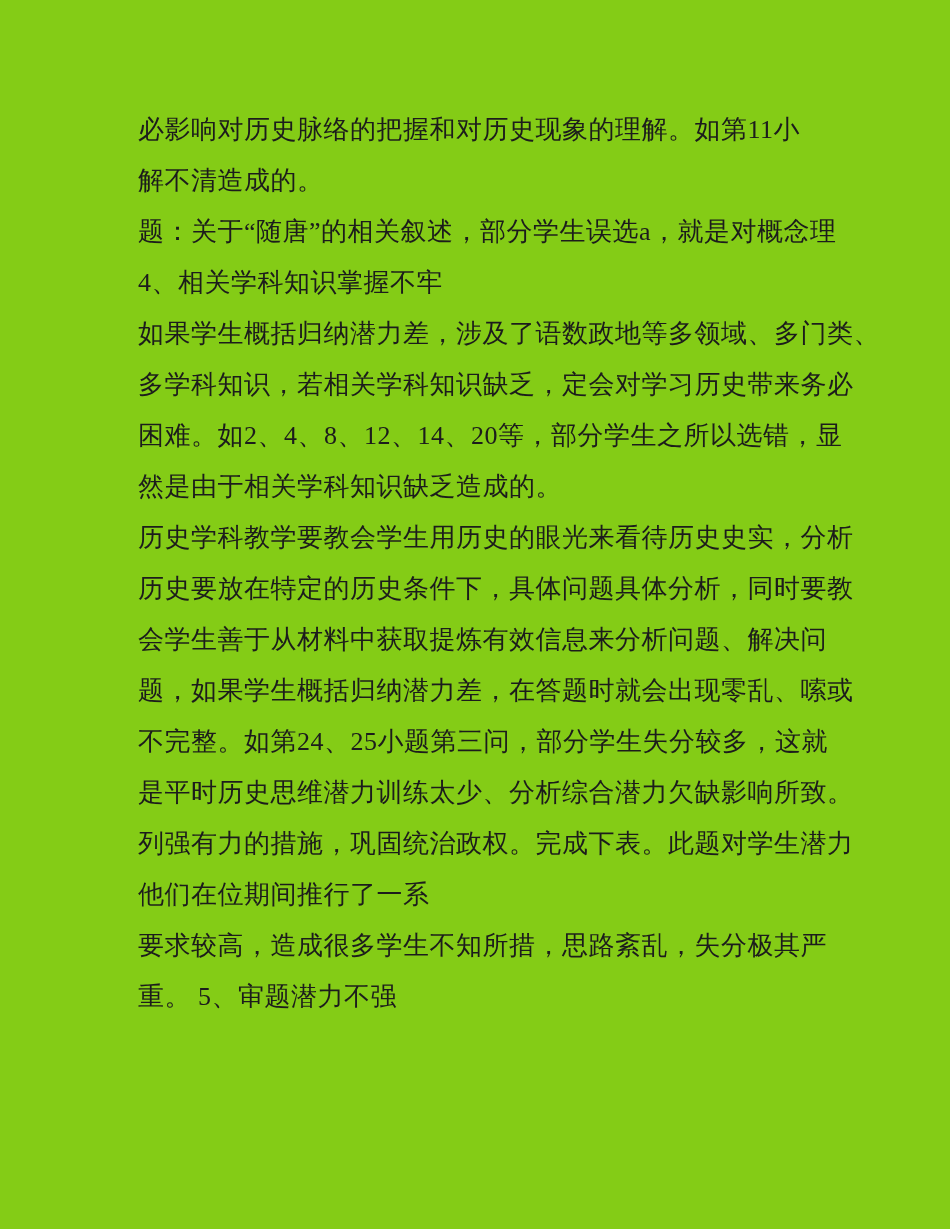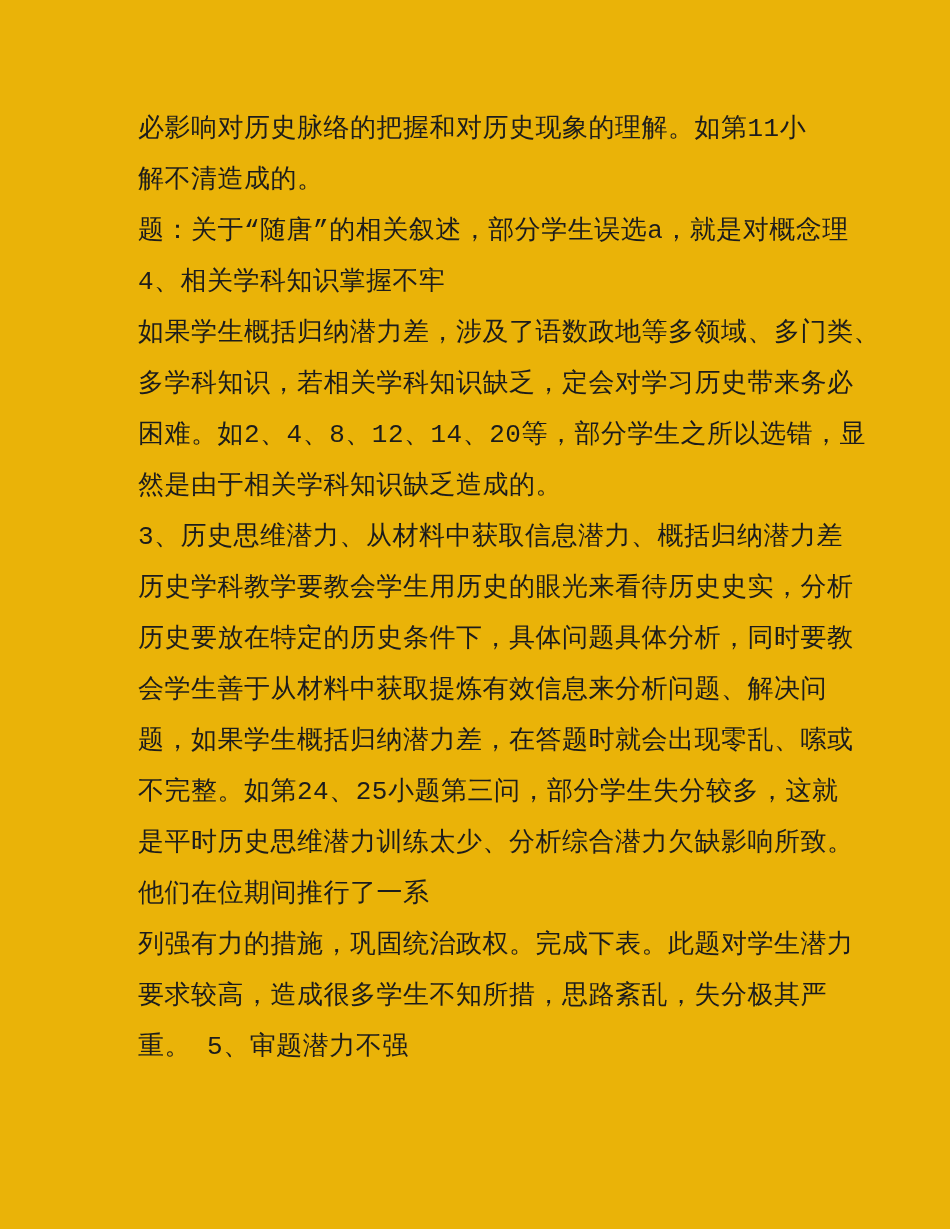--- a/index.html
+++ b/index.html
@@ -3,23 +3,23 @@
   <meta charset="utf-8">
   <style>
     * { margin: 0; padding: 0; box-sizing: border-box; }
     html, body {
       background: #ffffff;
     }
     .page {
       position: relative;
       width: 950px;
       height: 1229px;
-      background: #eab308;
+      background: #84cc16;
       overflow: hidden;
-      font-family: Liberation Mono, monospace;
+      font-family: Liberation Serif, serif;
     }
     .content {
       position: absolute;
       top: 104px;
       left: 138px;
       right: 100px;
     }
     .line {
       font-size: 26px;
       line-height: 51px;
@@ -37,25 +37,24 @@
 <div class="page">
   <div class="content">
     <div class="line">必影响对历史脉络的把握和对历史现象的理解。如第11小</div>
     <div class="line">解不清造成的。</div>
     <div class="line">题：关于“随唐”的相关叙述，部分学生误选a，就是对概念理</div>
     <div class="line">4、相关学科知识掌握不牢</div>
     <div class="line">如果学生概括归纳潜力差，涉及了语数政地等多领域、多门类、</div>
     <div class="line">多学科知识，若相关学科知识缺乏，定会对学习历史带来务必</div>
     <div class="line">困难。如2、4、8、12、14、20等，部分学生之所以选错，显</div>
     <div class="line">然是由于相关学科知识缺乏造成的。</div>
-    <div class="line">3、历史思维潜力、从材料中获取信息潜力、概括归纳潜力差</div>
     <div class="line">历史学科教学要教会学生用历史的眼光来看待历史史实，分析</div>
     <div class="line">历史要放在特定的历史条件下，具体问题具体分析，同时要教</div>
     <div class="line">会学生善于从材料中获取提炼有效信息来分析问题、解决问</div>
     <div class="line">题，如果学生概括归纳潜力差，在答题时就会出现零乱、嗦或</div>
     <div class="line">不完整。如第24、25小题第三问，部分学生失分较多，这就</div>
     <div class="line">是平时历史思维潜力训练太少、分析综合潜力欠缺影响所致。</div>
+    <div class="line">列强有力的措施，巩固统治政权。完成下表。此题对学生潜力</div>
     <div class="line">他们在位期间推行了一系</div>
-    <div class="line">列强有力的措施，巩固统治政权。完成下表。此题对学生潜力</div>
     <div class="line">要求较高，造成很多学生不知所措，思路紊乱，失分极其严</div>
     <div class="line">重。 5、审题潜力不强</div>
   </div>
 </div>
 
 </body></html>

